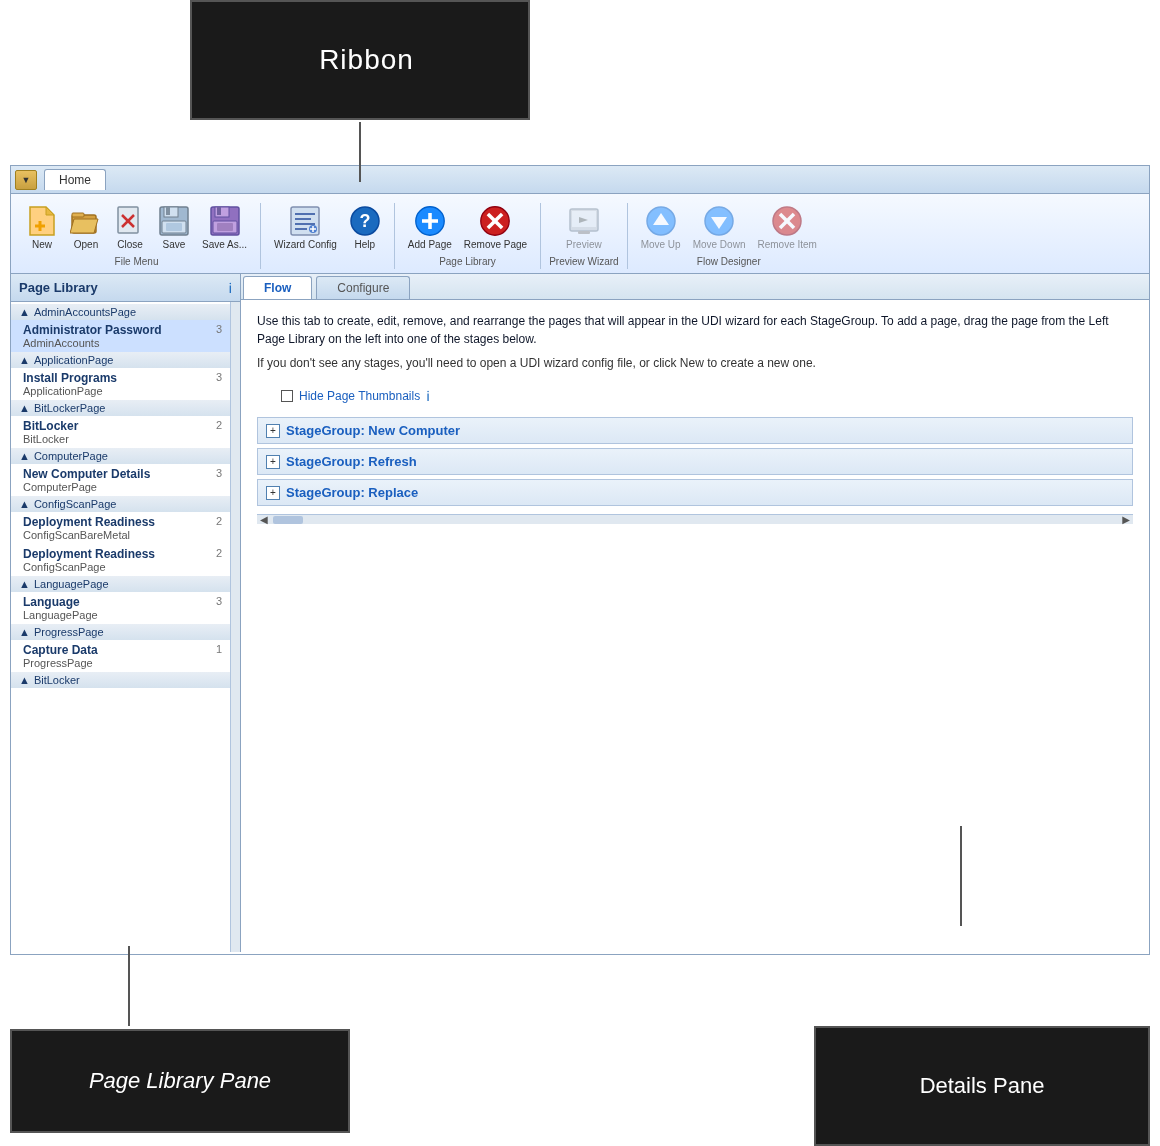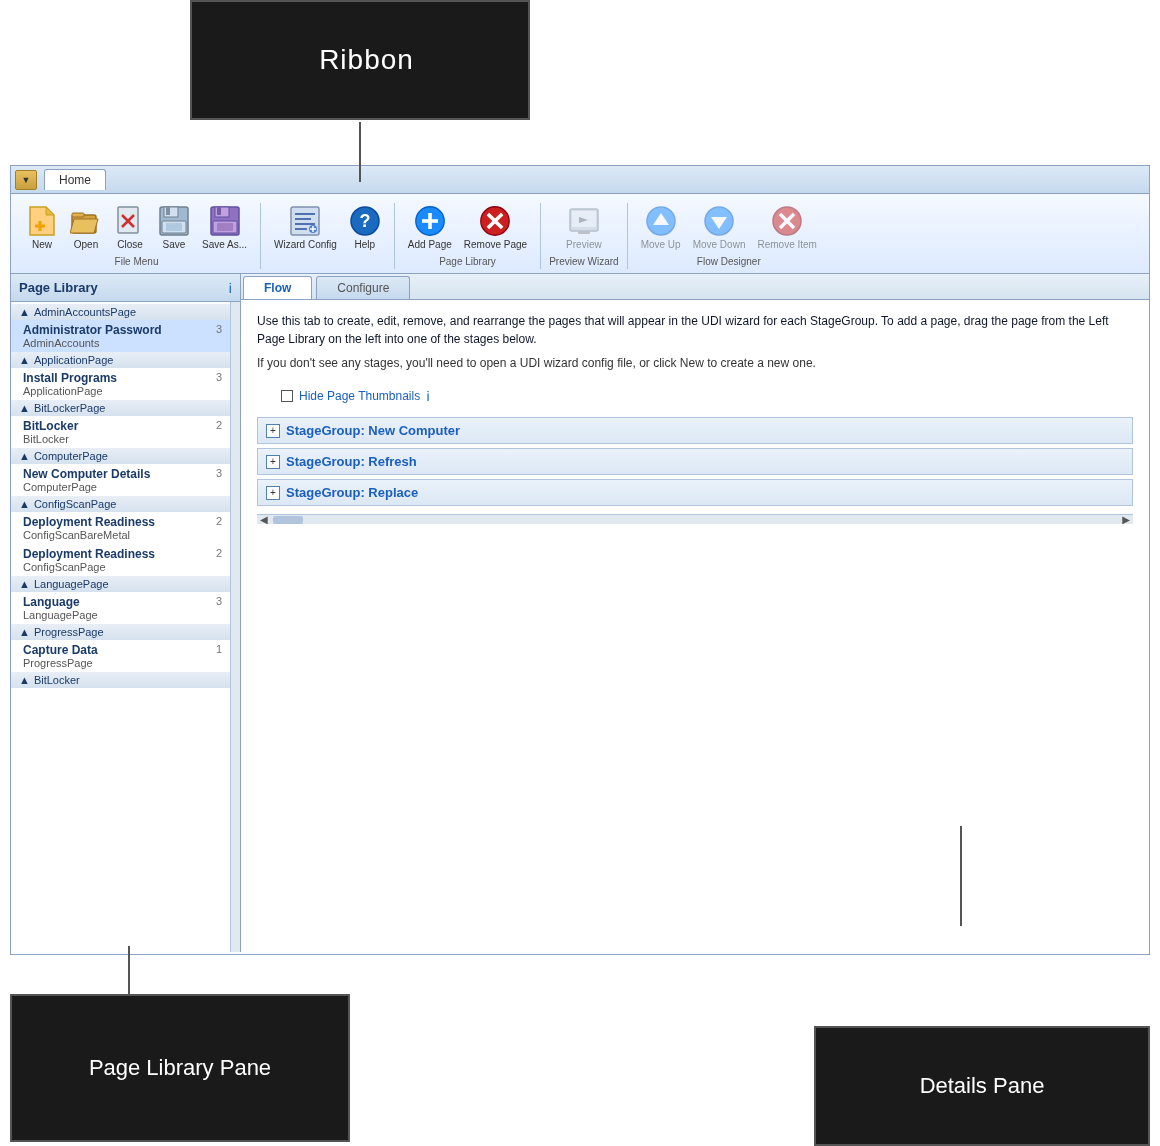--- a/index.html
+++ b/index.html
@@ -373,24 +373,25 @@
       display: flex;
       align-items: center;
       justify-content: center;
       padding: 14px 20px;
     }
     .bottom-label-box span {
       font-size: 22px;
       font-weight: 300;
     }
     .page-lib-box {
-      bottom: 4px;
+      bottom: 13px;
       left: 10px;
       width: 340px;
-      height: 148px;
+      height: 104px;
+      font-style: italic;
     }
     .details-box {
       bottom: 0;
       right: 10px;
       width: 336px;
       height: 120px;
     }
     .connector-lib {
       position: absolute;
       bottom: 120px;

